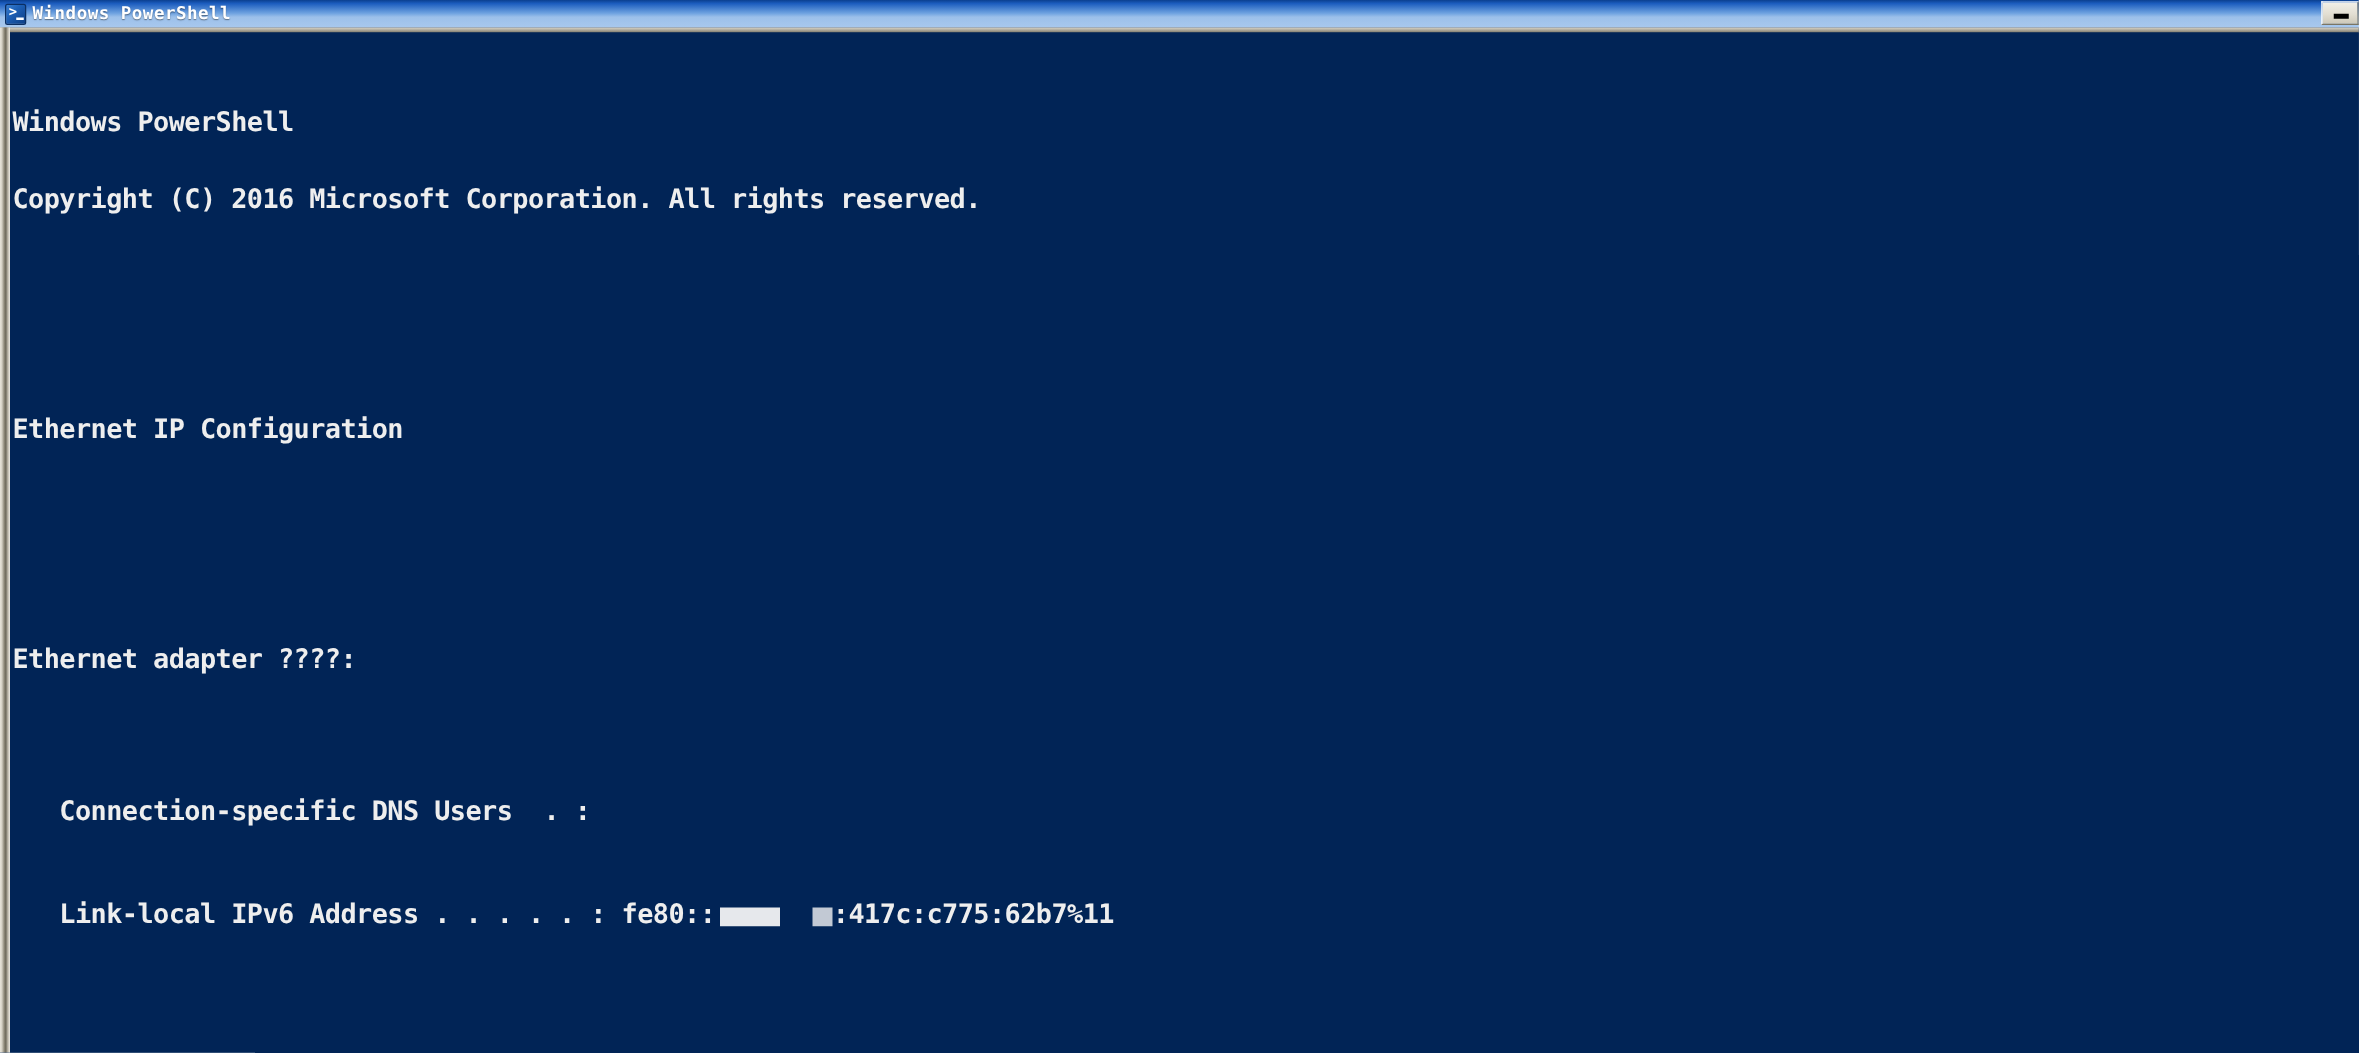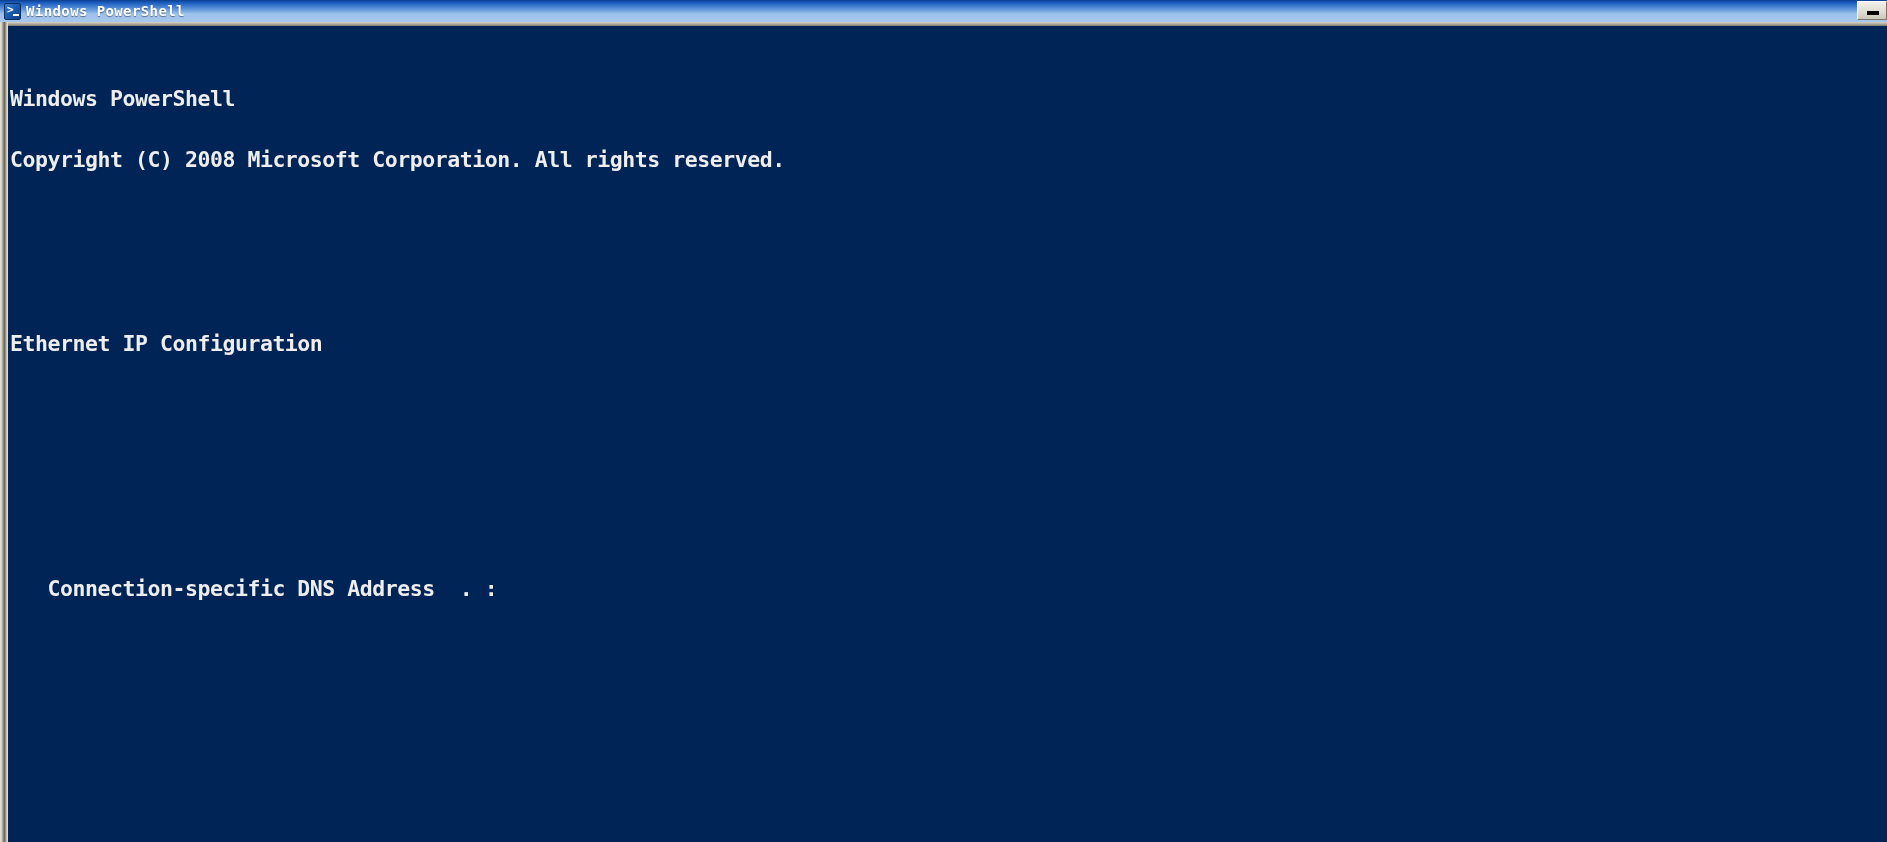--- a/index.html
+++ b/index.html
@@ -191,29 +191,31 @@
   </div>
 
   <div id="frame">
     <div id="frame-top-edge"></div>
     <div id="frame-edge-left"></div>
 
     <div id="console">
       <div id="console-text">
 
         <div class="line">Windows PowerShell</div>
-        <div class="line">Copyright (C) 2008 Microsoft Corporation. All rights reserved.</div>
+        <div class="line">Copyright (C) 2016 Microsoft Corporation. All rights reserved.</div>
         <div class="line blank"></div>
         <div class="line blank"></div>
         <div class="line">Ethernet IP Configuration</div>
         <div class="line blank"></div>
         <div class="line blank"></div>
-        <div class="line blank"></div>
-        <div class="line">   Connection-specific DNS Address  . :</div>
-
+        <div class="line">Ethernet adapter ????:</div>
+        <div class="line blank"></div>
+        <div class="line">   Connection-specific DNS Users  . :</div>
+
+        <div class="line"><span>   Link-local IPv6 Address . . . . . : fe80::</span><span class="redact" style="width:48px;height:15px;margin-left:4px;"></span><span class="redact dim" style="width:16px;height:15px;margin-left:26px;"></span><span>:417c:c775:62b7%11</span></div>
 
         
 
         
 
         
         
         
         
         

